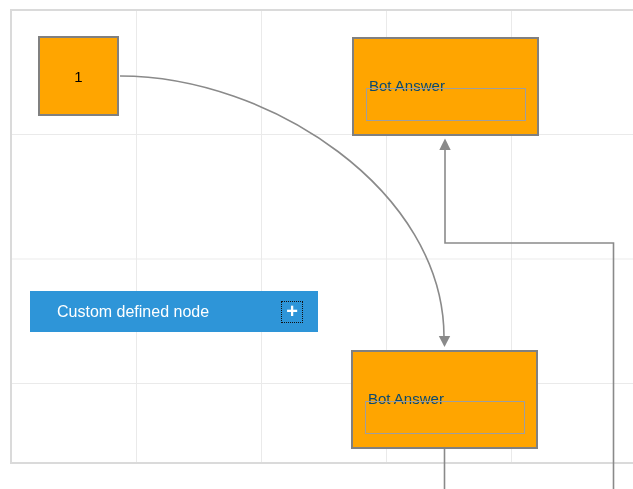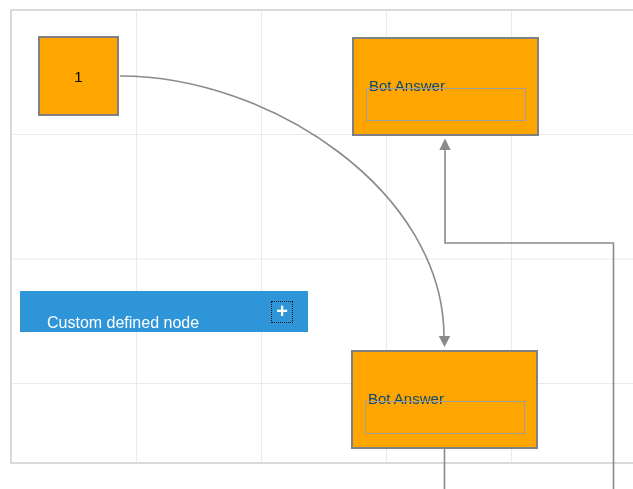--- a/index.html
+++ b/index.html
@@ -85,27 +85,27 @@
     left: 12px;
     top: 49px;
     width: 158px;
     height: 31px;
     border: 1px solid #9e9e9e;
     background: transparent;
   }
   
   .palette-btn {
     position: absolute;
-    left: 20px;
+    left: 30px;
     top: 291px;
     width: 288px;
     height: 41px;
     background: #2e95d8;
     display: flex;
-    align-items: flex-end;
+    align-items: center;
   }
   .palette-btn .label {
     padding-left: 27px;
     color: #ffffff;
     font-size: 16px;
     white-space: nowrap;
   }
   .plus-box {
     position: absolute;
     right: 15px;

